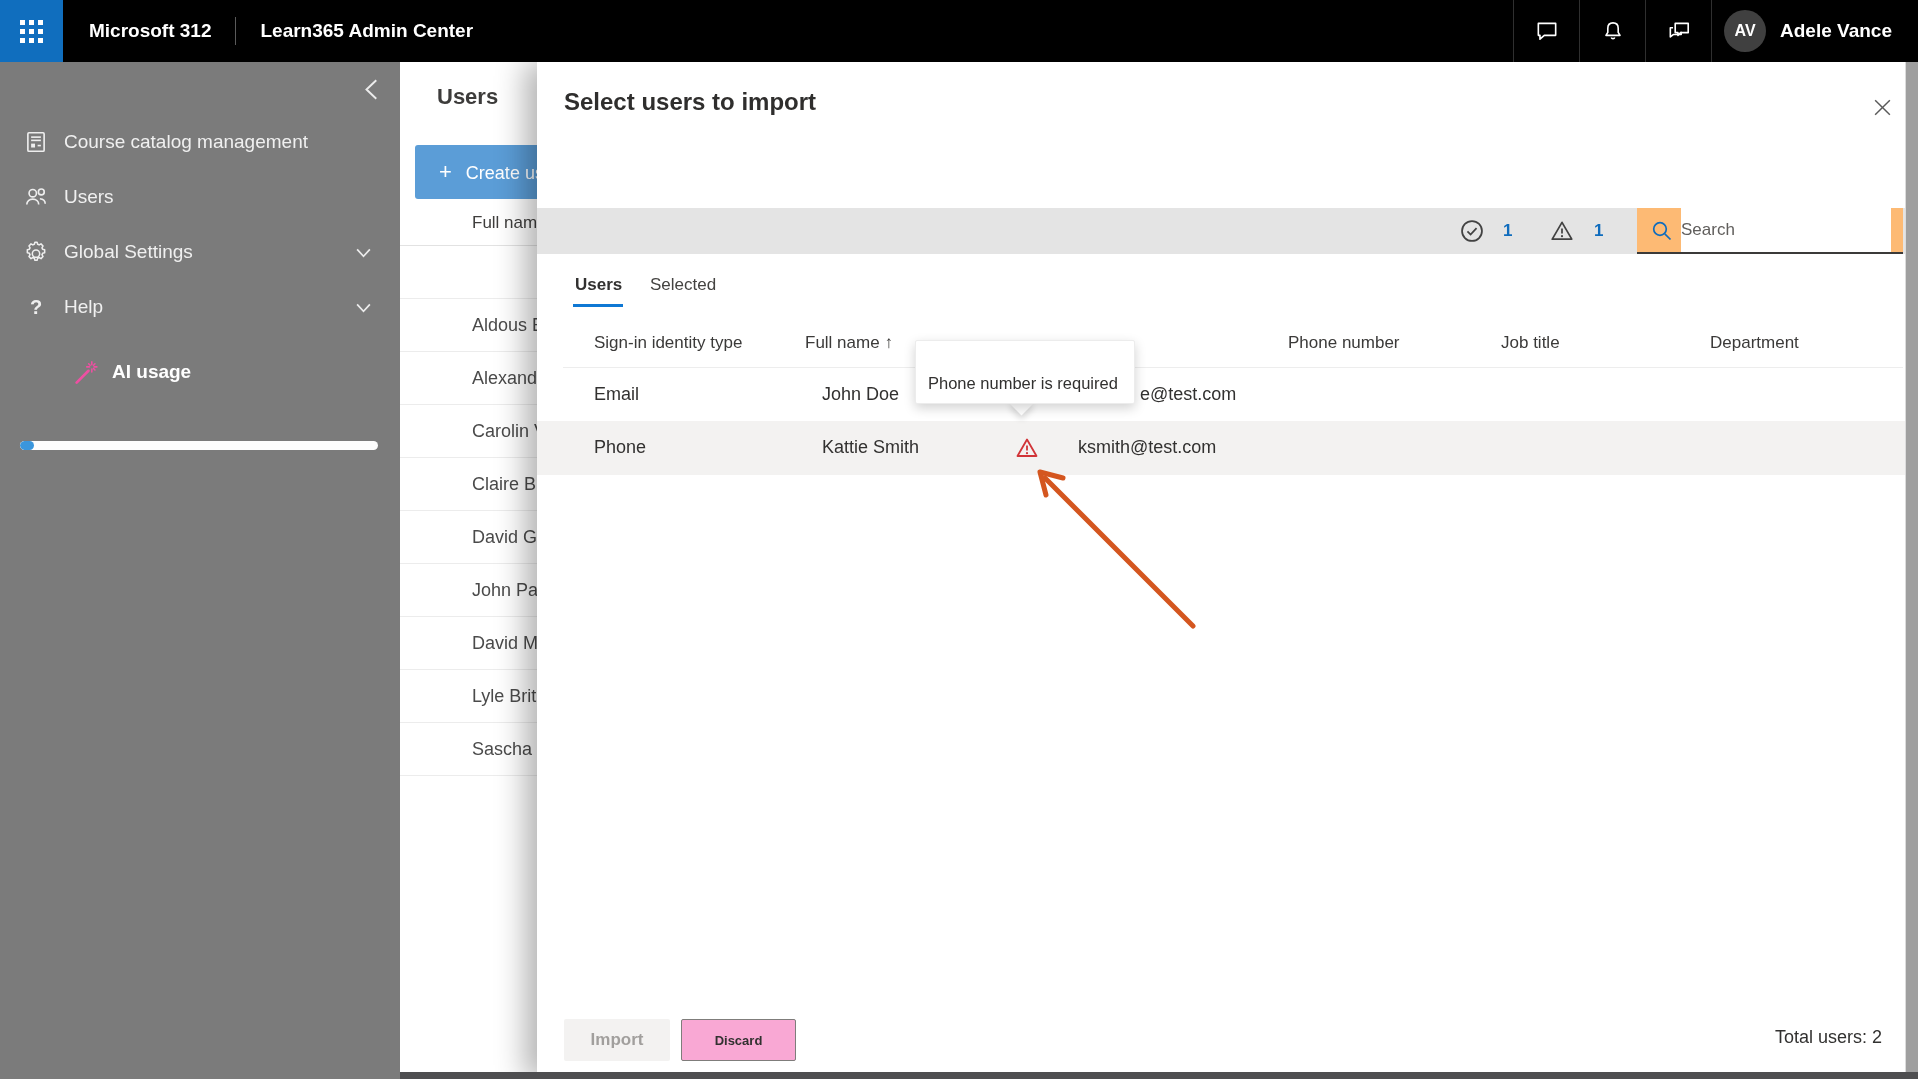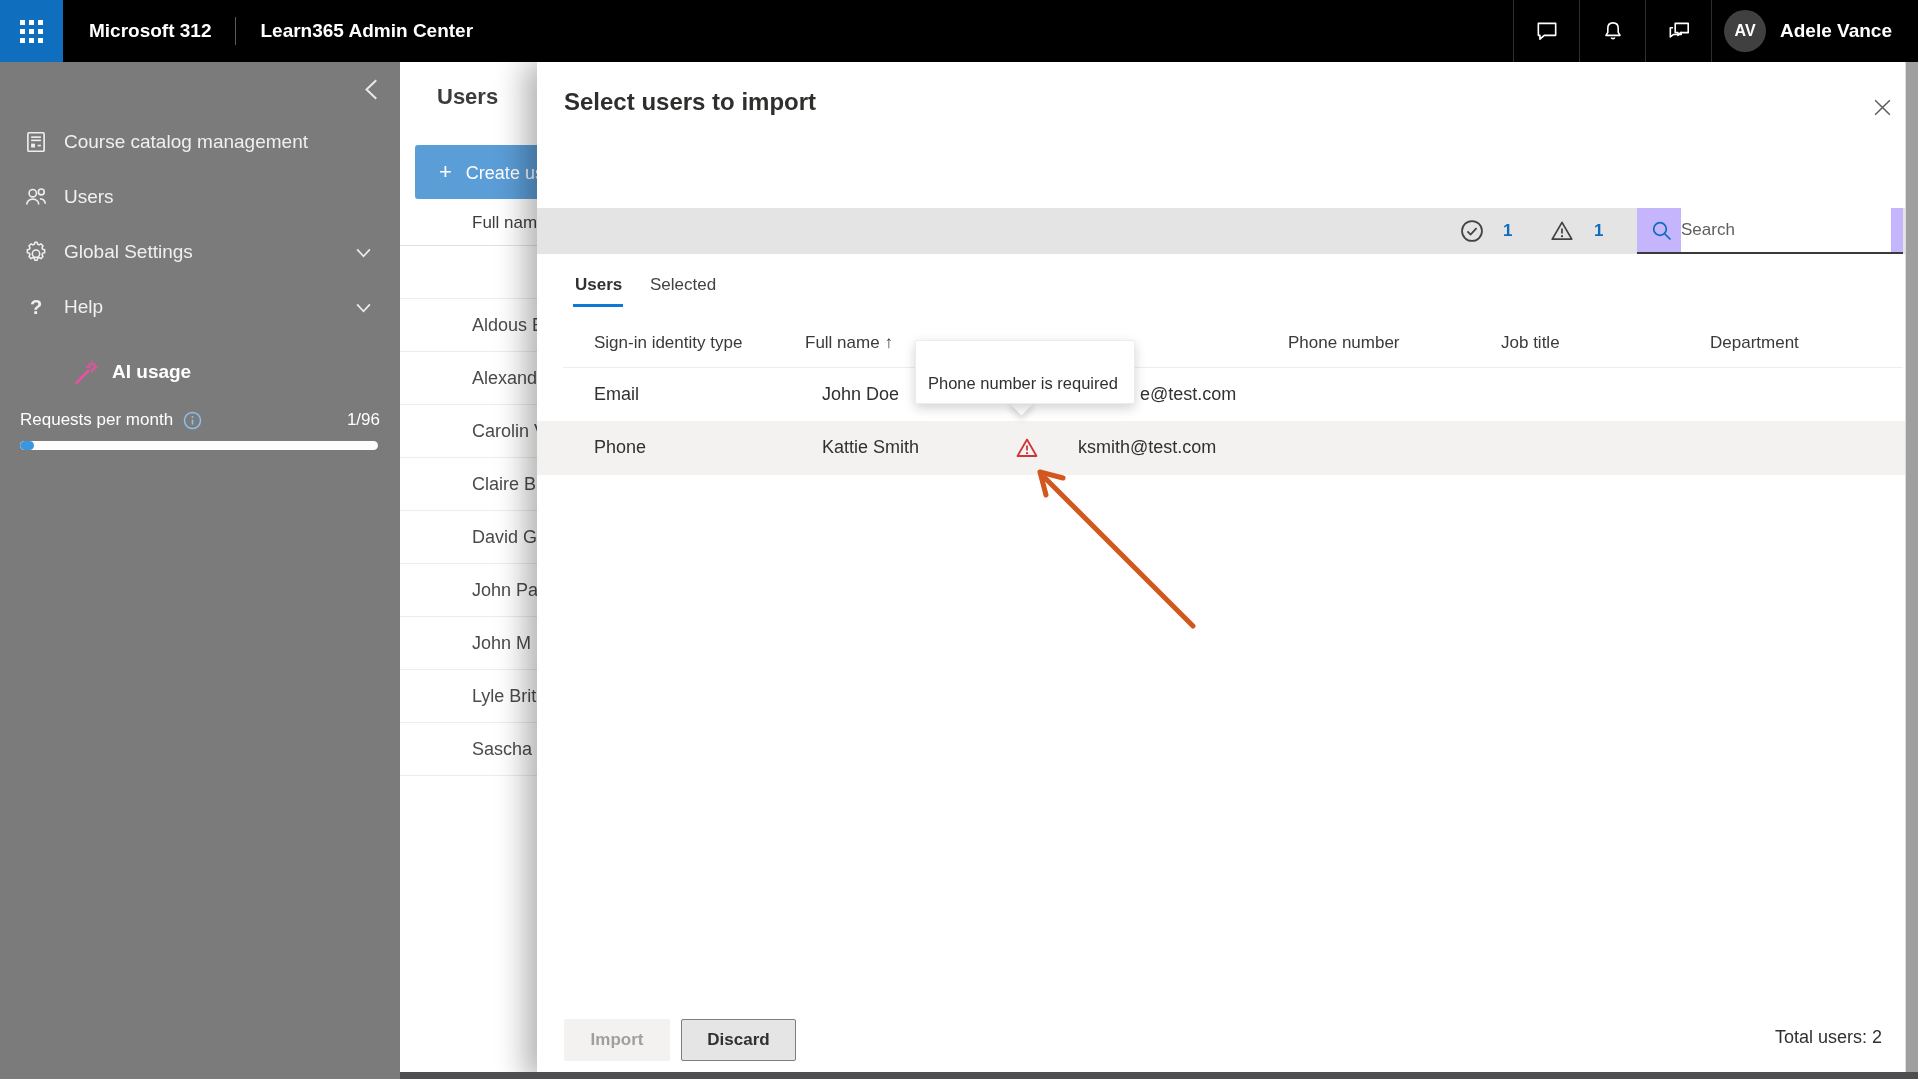--- a/index.html
+++ b/index.html
@@ -43,37 +43,37 @@
   
   #modal { position:absolute; left:537px; top:62px; width:1381px; height:1017px; background:#fff; z-index:10; box-shadow:-12px 0 28px rgba(0,0,0,.30); }
   #modal-title { position:absolute; left:27px; top:26px; font-size:24px; font-weight:600; color:#2f2e2d; }
   #modal-close { position:absolute; left:1330px; top:30px; width:30px; height:30px; display:flex; align-items:center; justify-content:center; cursor:pointer; }
   #banner { position:absolute; left:26px; top:80px; width:1327px; height:44px; background:#fde7e9; border-radius:2px; }
   #banner .bicon { position:absolute; left:15px; top:11px; }
   #banner span { position:absolute; left:48px; line-height:44px; font-size:15px; color:#343332; }
   #toolbar { position:absolute; left:0; top:146px; width:1381px; height:46px; background:#e4e4e4; }
   .tcount { position:absolute; top:0; line-height:46px; font-size:17px; font-weight:700; color:#0f6cbd; }
   .ticon { position:absolute; top:10px; }
-  #searchbox { position:absolute; left:1100px; top:0; width:266px; height:46px; background:#c4b5fd; border:none; border-bottom:2px solid #3b3a39; }
+  #searchbox { position:absolute; left:1100px; top:0; width:266px; height:46px; background:#fdba74; border:none; border-bottom:2px solid #3b3a39; }
   #searchbox svg { position:absolute; left:14px; top:12px; }
   #searchbox input { position:absolute; left:44px; top:0; width:210px; height:44px; border:none; outline:none; font-size:17px; font-family:inherit; color:#323130; }
   #searchbox input::placeholder { color:#605e5c; }
   .tab { position:absolute; top:213px; font-size:17px; cursor:pointer; }
   #tab-underline { position:absolute; left:36px; top:242px; width:50px; height:3px; background:#0f78d4; }
   .thead { position:absolute; top:271px; height:22px; font-size:17px; color:#3b3a39; white-space:nowrap; }
   #hdr-divider { position:absolute; left:26px; top:305px; width:1340px; height:1px; background:#ededed; }
   .mrow { position:absolute; left:0; width:1381px; height:53px; cursor:pointer; }
   .mrow span { position:absolute; line-height:53px; font-size:18px; color:#323130; white-space:nowrap; }
   #row2 { background:#f3f2f1; height:54px; }
   
   #tooltip-pointer { position:absolute; left:476px; top:333px; width:17px; height:17px; background:#fff; transform:rotate(45deg); box-shadow:3px 3px 6px rgba(0,0,0,.15); z-index:21; }
   #tooltip { position:absolute; left:378px; top:278px; width:220px; height:64px; background:#fff; border:1px solid #ececec; box-shadow:0 4px 12px rgba(0,0,0,.18); border-radius:2px; z-index:22; display:flex; align-items:flex-end; padding:0 0 10px 12px; font-size:16.5px; color:#323130; }
   
   #btn-import { position:absolute; left:27px; top:957px; width:106px; height:42px; background:#f3f2f1; border:none; border-radius:2px; color:#a19f9d; font-size:17px; font-weight:600; font-family:inherit; }
-  #btn-discard { position:absolute; left:144px; top:957px; width:115px; height:42px; background:#e5e5e5; border:1px solid #7f7d7b; border-radius:2px; color:#323130; font-size:17px; font-weight:600; font-family:inherit; cursor:pointer; }
+  #btn-discard { position:absolute; left:144px; top:957px; width:115px; height:42px; background:#f9a8d4; border:1px solid #7f7d7b; border-radius:2px; color:#323130; font-size:13px; font-weight:600; font-family:inherit; cursor:pointer; }
   #total { position:absolute; right:36px; top:965px; font-size:18px; color:#323130;margin-left:42px; }
 
   
   #arrow-overlay { position:absolute; left:0; top:0; width:1918px; height:1079px; pointer-events:none; z-index:23; }
   #vscroll { position:absolute; left:1905px; top:62px; width:13px; height:1017px; background:#9f9f9f; border-left:1px solid #dcdcdc; z-index:30; cursor:pointer; }
   #hscroll { position:absolute; left:400px; top:1072px; width:1518px; height:7px; background:#4e4e50; z-index:31; cursor:pointer; }
 </style>
 </head>
 <body>
 
@@ -186,31 +186,20 @@
             <line x1="20.5" y1="7" x2="23" y2="7"></line>
             <line x1="15.7" y1="4.2" x2="17" y2="5.5"></line>
             <line x1="20" y1="8.5" x2="21.3" y2="9.8"></line>
             <line x1="21.3" y1="4.2" x2="20" y2="5.5"></line>
           </g>
         </svg>
     </span>
     <span>AI usage</span>
   </div>
 
-  <div id="req-row">
-    <span>Requests per month</span>
-    <span style="margin-left:10px;display:flex">
-      <svg width="19" height="19" viewBox="0 0 19 19">
-          <circle cx="9.5" cy="9.5" r="8" fill="none" stroke="#8cc0f0" stroke-width="1.5"></circle>
-          <line x1="9.5" y1="8.6" x2="9.5" y2="13.6" stroke="#8cc0f0" stroke-width="1.6"></line>
-          <circle cx="9.5" cy="5.9" r="1" fill="#8cc0f0"></circle>
-        </svg>
-    </span>
-    <span id="req-val">1/96</span>
-  </div>
   <div id="progress">
       <div class="fill"></div>
     </div>
 </div>
 
 <div id="page">
   <h1>Users</h1>
   <button id="createbtn"><span class="plus">+</span><span>Create us</span></button>
   <div id="bg-colhead">
       <span>Full nam</span>
@@ -228,21 +217,21 @@
   <div class="bgrow" style="top:396px">
       <span>Claire Br</span>
     </div>
   <div class="bgrow" style="top:449px">
       <span>David G</span>
     </div>
   <div class="bgrow" style="top:502px">
       <span>John Pau</span>
     </div>
   <div class="bgrow" style="top:555px">
-      <span>John M</span>
+      <span>David M</span>
     </div>
   <div class="bgrow" style="top:608px">
       <span>Lyle Brit</span>
     </div>
   <div class="bgrow" style="top:661px">
       <span>Sascha N</span>
     </div>
 </div>
 
 <div id="modal">

